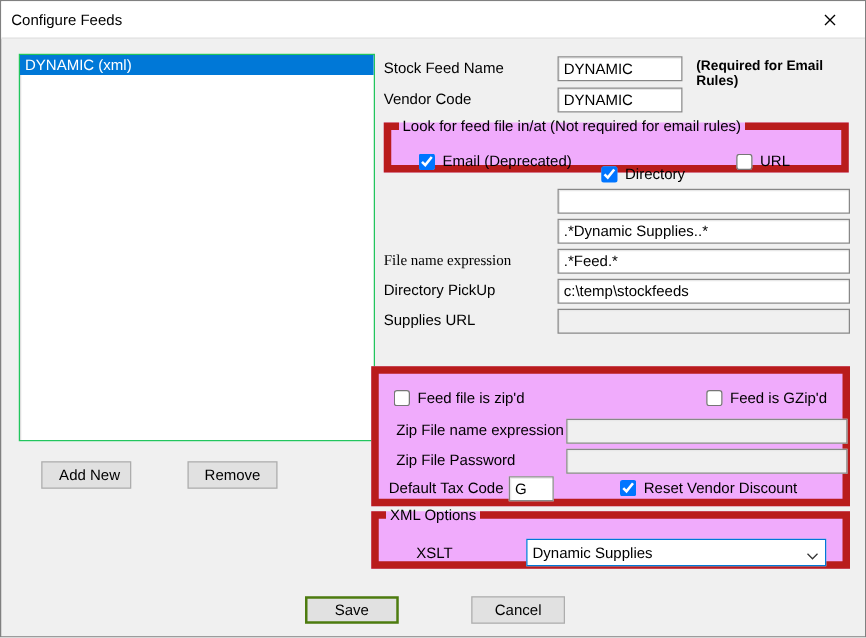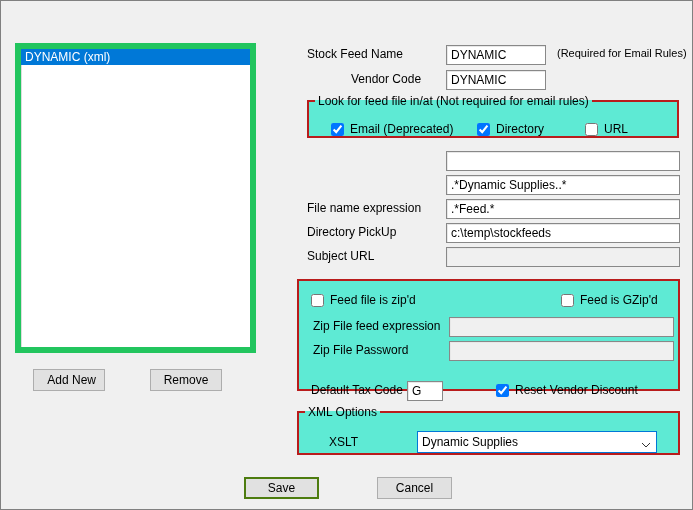--- a/index.html
+++ b/index.html
@@ -14,43 +14,43 @@
     overflow: hidden;
   }
   .window { width:693px; height:510px; border:1px solid #808080; background:#f0f0f0; position:relative; }
   .titlebar { height:30px; background:#fff; display:flex; align-items:center; padding:0 8px; border-bottom:1px solid #ddd; }
   .titlebar .title { flex:1; font-size:12px; }
   .titlebar .close { width:40px; height:28px; display:flex; align-items:center; justify-content:center; cursor:pointer; }
   .titlebar .close svg { width:10px; height:10px; }
   .client { position:absolute; top:30px; left:0; right:0; bottom:0; }
 
   .listbox {
-    position:absolute; left:14px; top:12px; width:241px; height:310px;
-    background:#fff; border:6px solid #22c55e; box-shadow: inset 1px 1px 0 #ddd;
+    position:absolute; left:14px; top:12px; width:285px; height:310px;
+    background:#fff; border:1px solid #22c55e; box-shadow: inset 1px 1px 0 #ddd;
     overflow:hidden;
   }
   .listbox .item { padding:1px 4px; font-size:12px; }
   .listbox .item.selected { background:#0078d7; color:#fff; }
 
   .btn {
     background:#e1e1e1; border:1px solid #adadad; padding:2px 8px;
     font-family:inherit; font-size:12px; min-width:72px; height:22px; cursor:pointer;
   }
   .btn.primary { border:2px solid #4d7c0f; padding:1px 7px; }
 
   .lbl { position:absolute; font-size:12px; color:#000; }
   .inp {
     position:absolute; background:#fff; border:1px solid #888;
     box-shadow: inset 1px 1px 0 #e8e8e8; font-family:inherit; font-size:12px;
     padding:1px 4px; height:20px;
   }
-  .note { font-size:11px; color:#000; }
+  .note { font-size:11px; color:#000;font-weight:bold; }
 
   fieldset.gb {
-    position:absolute; border:2px solid #b91c1c; background:#5eead4;
+    position:absolute; border:6px solid #b91c1c; background:#f0abfc;
     margin:0; padding:0;
   }
   fieldset.gb > legend { font-size:12px; padding:0 3px; margin-left:6px; }
 
   .chk { display:inline-flex; align-items:center; gap:6px; font-size:12px; }
   .chk input { width:13px; height:13px; margin:0; }
 
   .select {
     position:absolute; background:#fff; border:1px solid #0078d7;
     font-family:inherit; font-size:12px; height:22px; padding:1px 20px 1px 4px;
@@ -58,76 +58,84 @@
   .select-arrow {
     position:absolute; pointer-events:none;
   }
   .disabled-inp { background:#f0f0f0; }
 
 </style>
 </head>
 <body>
 
 <div class="window">
+  <div class="titlebar">
+    <span class="title">Configure Feeds</span>
+    <div class="close">
+      <svg viewBox="0 0 10 10">
+          <path d="M1 1 L9 9 M9 1 L1 9" stroke="#000" stroke-width="1.1" fill="none"></path>
+        </svg>
+    </div>
+  </div>
 
   <div class="client">
 
     <div class="listbox">
       <div class="item selected">DYNAMIC (xml)</div>
     </div>
 
     <button class="btn" style="position:absolute; left:32px; top:338px;text-align:right;">Add New</button>
     <button class="btn" style="position:absolute; left:149px; top:338px;">Remove</button>
 
     <span class="lbl" style="left:306px; top:16px;">Stock Feed Name</span>
     <input class="inp" style="left: 445px; top: 14px; width: 100px;" value="DYNAMIC">
     <span class="lbl note" style="left:556px; top:16px;">(Required for Email Rules)</span>
 
-    <span class="lbl" style="left:306px; top:41px;margin-left:44px;">Vendor Code</span>
+    <span class="lbl" style="left:306px; top:41px;">Vendor Code</span>
     <input class="inp" style="left: 445px; top: 39px; width: 100px;" value="DYNAMIC">
 
     <fieldset class="gb" style="left:306px; top:63px; width:372px; height:44px;">
       <legend>Look for feed file in/at (Not required for email rules)</legend>
       <label class="chk" style="position:absolute; left:22px; top:14px;">
         <input type="checkbox" checked="" style="">
         <span>Email (Deprecated)</span>
       </label>
-      <label class="chk" style="position:absolute; left:168px; top:14px;">
+      <label class="chk" style="position:absolute; left:168px; top:24px;">
         <input type="checkbox" checked="" style="">
         <span>Directory</span>
       </label>
       <label class="chk" style="position:absolute; left:276px; top:14px;">
         <input type="checkbox" style="">
         <span>URL</span>
       </label>
     </fieldset>
 
     <input class="inp" style="left: 445px; top: 120px; width: 234px;" value="">
 
     <input class="inp" style="left: 445px; top: 144px; width: 234px;" value=".*Dynamic Supplies..*">
 
-    <span class="lbl" style="left:306px; top:170px;">File name expression</span>
+    <span class="lbl" style="left:306px; top:170px;font-family:Liberation Serif, serif;">File name expression</span>
     <input class="inp" style="left: 445px; top: 168px; width: 234px;" value=".*Feed.*">
 
     <span class="lbl" style="left:306px; top:194px;">Directory PickUp</span>
     <input class="inp" style="left: 445px; top: 192px; width: 234px;" value="c:\temp\stockfeeds">
 
-    <span class="lbl" style="left:306px; top:218px;">Subject URL</span>
+    <span class="lbl" style="left:306px; top:218px;">Supplies URL</span>
     <input class="inp disabled-inp" style="left: 445px; top: 216px; width: 234px;" disabled="" value="">
 
-    <fieldset class="gb" style="left:296px; top:248px; width:383px; height:112px;">
+    <fieldset class="gb" style="left:296px; top:262px; width:383px; height:112px;">
       <label class="chk" style="position:absolute; left:12px; top:12px;">
         <input type="checkbox" style="">
         <span>Feed file is zip'd</span>
       </label>
       <label class="chk" style="position:absolute; left:216px; top:12px;padding-left:46px;">
         <input type="checkbox" style="">
         <span>Feed is GZip'd</span>
       </label>
-      <span class="lbl" style="left:14px; top:38px;">Zip File feed expression</span>
+      <span class="lbl" style="left:14px; top:38px;">Zip File name expression</span>
       <input class="inp disabled-inp" style="left: 150px; top: 36px; width: 225px;" disabled="" value="">
       <span class="lbl" style="left:14px; top:62px;">Zip File Password</span>
       <input class="inp disabled-inp" style="left: 150px; top: 60px; width: 225px;" disabled="" value="">
     </fieldset>
 
     <span class="lbl" style="left:310px; top:352px;">Default Tax Code</span>
     <input class="inp" style="left: 406px; top: 350px; width: 36px;" value="G">
     <label class="chk" style="position:absolute; left:495px; top:352px;">
       <input type="checkbox" checked="" style="">
       <span>Reset Vendor Discount</span>

